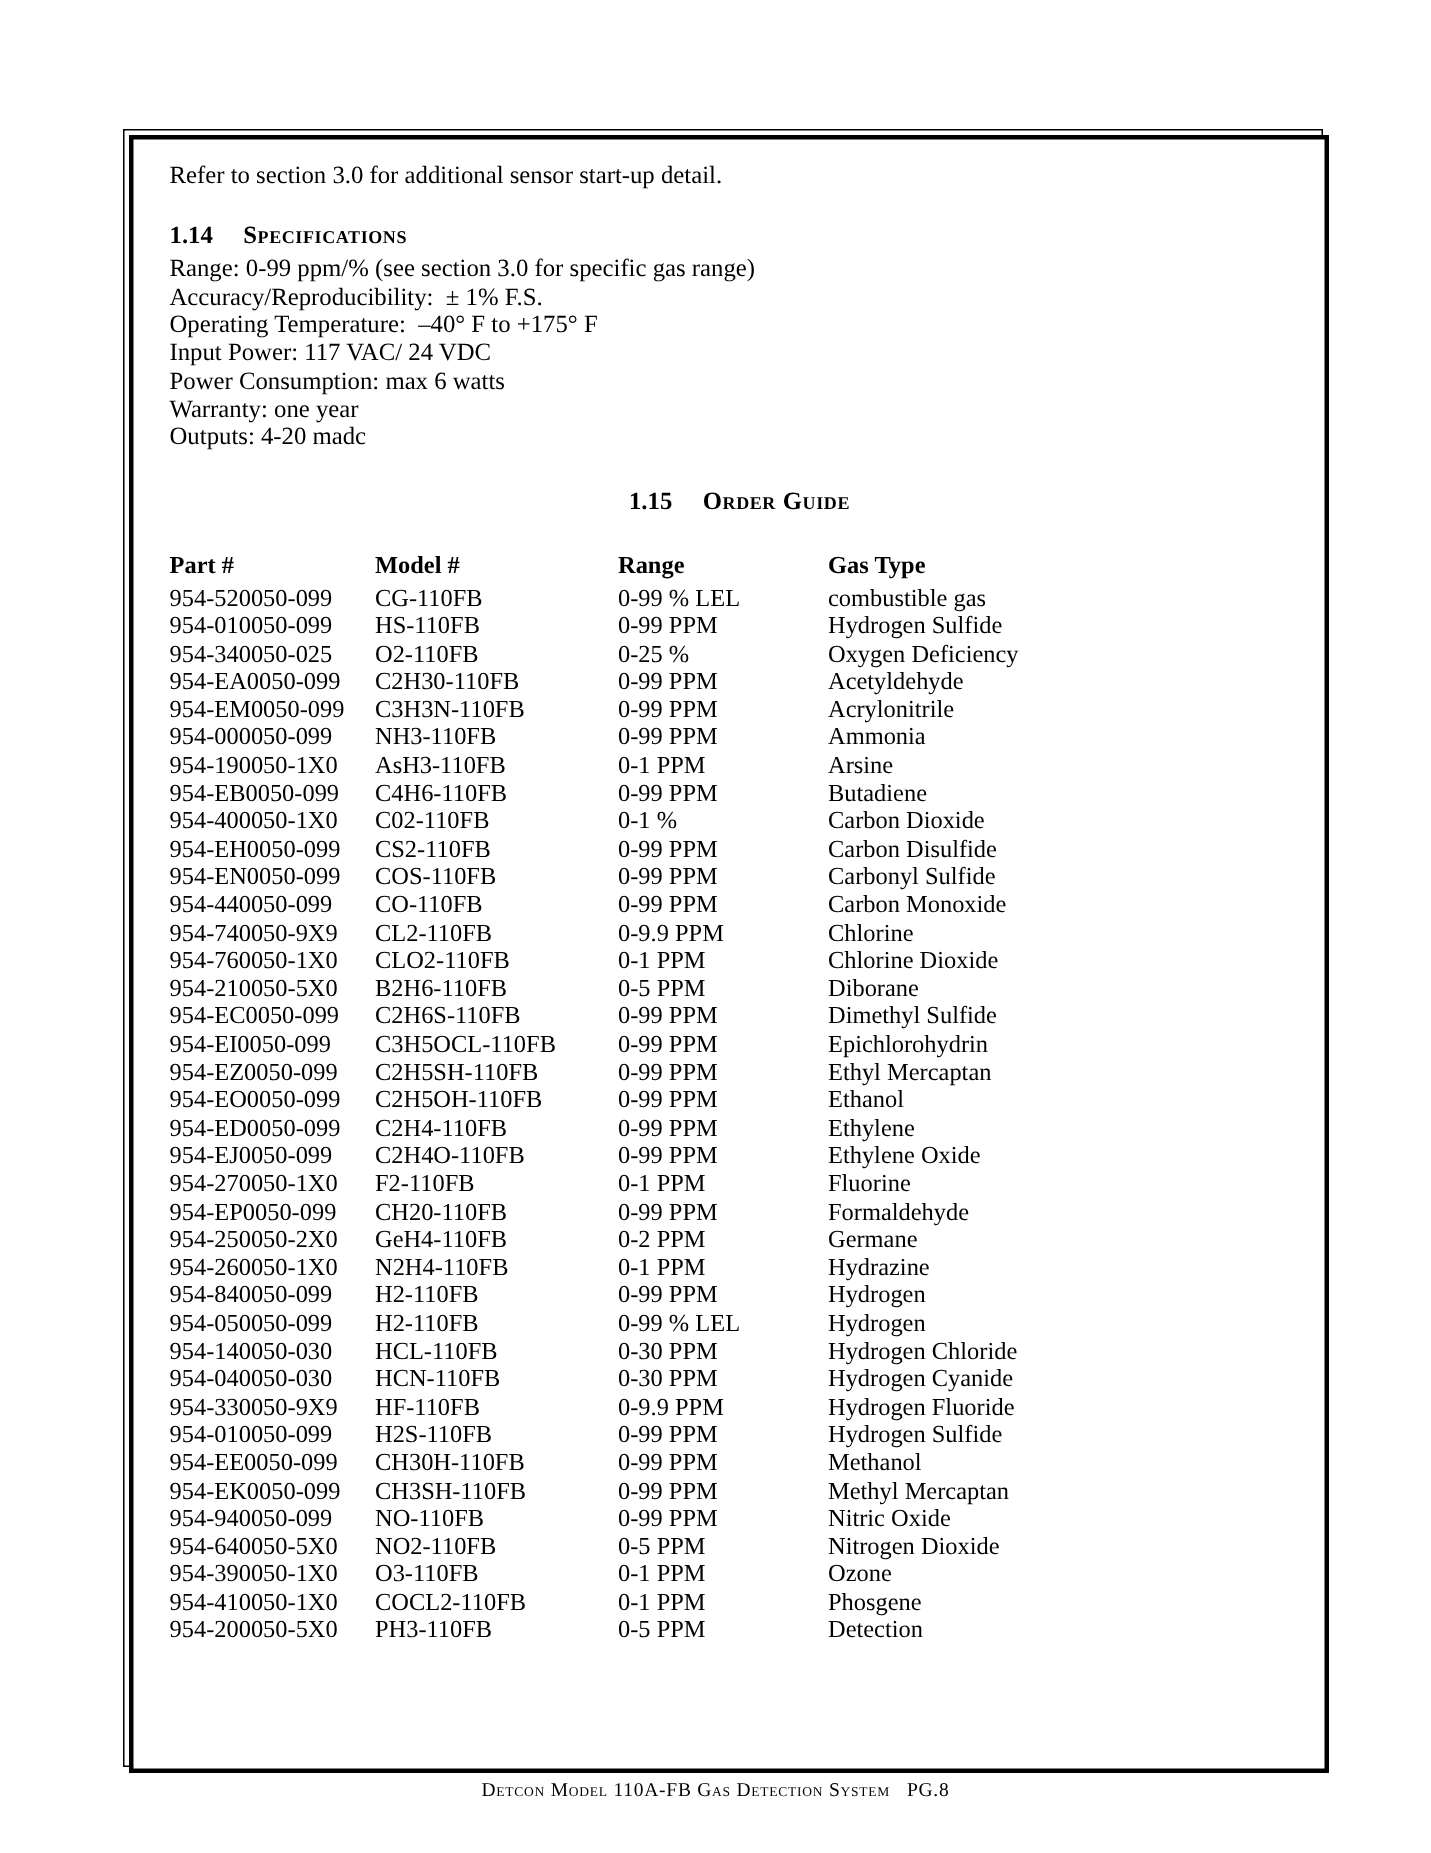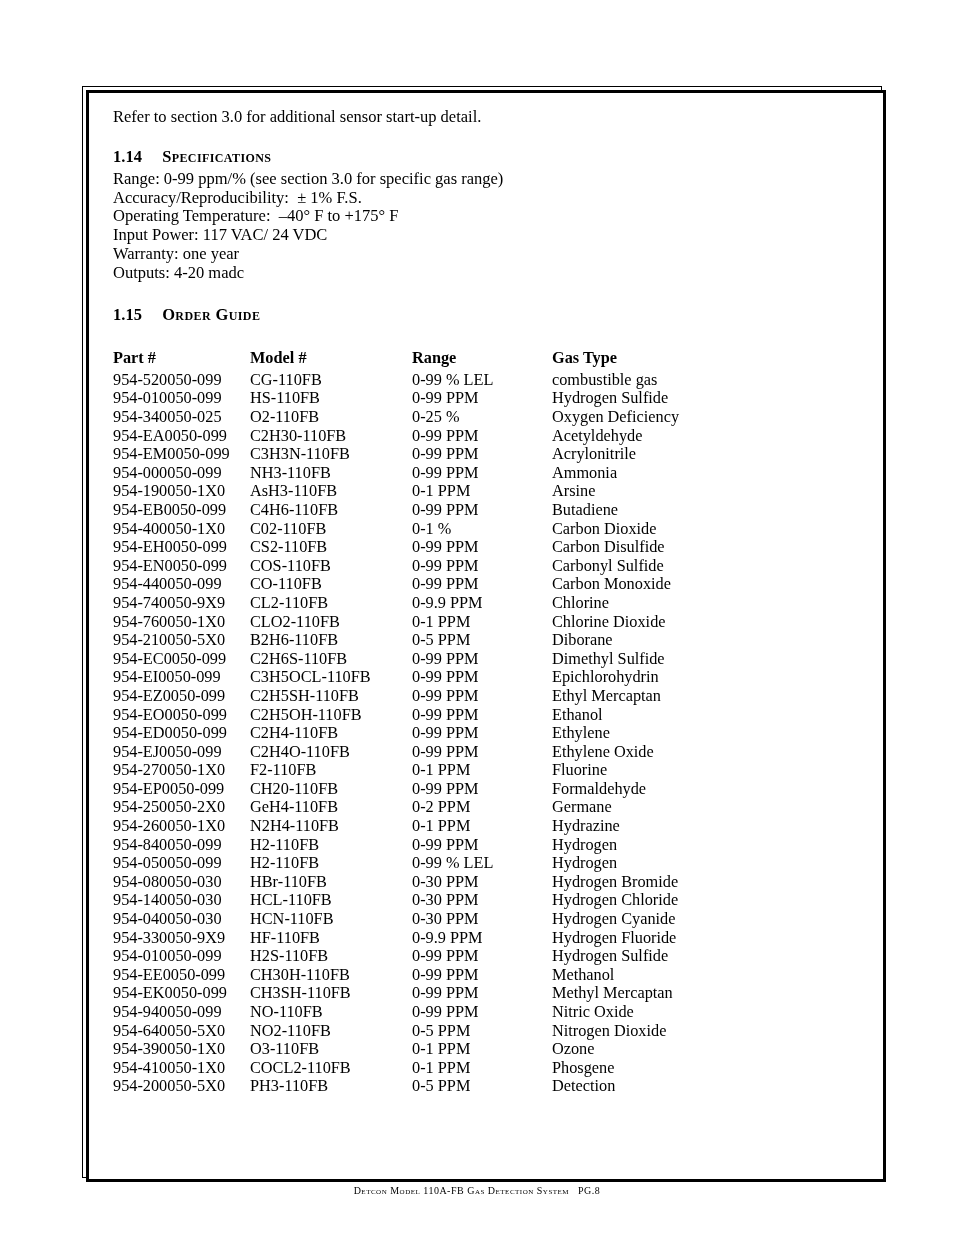--- a/index.html
+++ b/index.html
@@ -77,20 +77,21 @@
   }
   .spec-list li {
     font-size: 16.5px;
     line-height: 18.7px;
     white-space: pre;
   }
 
   .order-head {
     margin-top: 22px;
     margin-bottom: 0;
+    text-align: center;
   }
 
   
   .order-table {
     margin-top: 24px;
     border-collapse: collapse;
     table-layout: fixed;
     width: 620px;
   }
   .order-table th,
@@ -111,21 +112,21 @@
   .col-range  { width: 140px; }
   .col-gas    { width: 181px; }
 
   
   .footer {
     position: absolute;
     left: 0;
     top: 1185px;
     width: 954px;
     text-align: center;
-    font-size: 10px;
+    font-size: 13px;
     font-variant: small-caps;
     letter-spacing: 0.5px;
     white-space: pre;
   }
 </style>
 </head>
 <body>
 
 <div class="page">
 
@@ -136,20 +137,21 @@
 
     <p class="intro-line">Refer to section 3.0 for additional sensor start-up detail.</p>
 
     <h2 class="section-head"><span class="num">1.14</span>  <span class="title">Specifications</span></h2>
 
     <ul class="spec-list">
       <li>Range: 0-99 ppm/% (see section 3.0 for specific gas range)</li>
       <li>Accuracy/Reproducibility:  ± 1% F.S.</li>
       <li>Operating Temperature:  –40° F to +175° F</li>
       <li>Input Power: 117 VAC/ 24 VDC</li>
+      <li>Power Consumption: max 6 watts</li>
       <li>Warranty: one year</li>
       <li>Outputs: 4-20 madc</li>
     </ul>
 
     <h2 class="section-head order-head"><span class="num">1.15</span>  <span class="title">Order Guide</span></h2>
 
     <table class="order-table">
       <colgroup>
         <col class="col-part">
         <col class="col-model">
@@ -321,26 +323,20 @@
             <td>0-99 PPM</td>
             <td>Hydrogen</td>
           </tr>
           <tr>
             <td>954-050050-099</td>
             <td>H2-110FB</td>
             <td>0-99 % LEL</td>
             <td>Hydrogen</td>
           </tr>
           <tr>
-            <td>954-080050-030</td>
-            <td>HBr-110FB</td>
-            <td>0-30 PPM</td>
-            <td>Hydrogen Bromide</td>
-          </tr>
-          <tr>
             <td>954-140050-030</td>
             <td>HCL-110FB</td>
             <td>0-30 PPM</td>
             <td>Hydrogen Chloride</td>
           </tr>
           <tr>
             <td>954-040050-030</td>
             <td>HCN-110FB</td>
             <td>0-30 PPM</td>
             <td>Hydrogen Cyanide</td>

